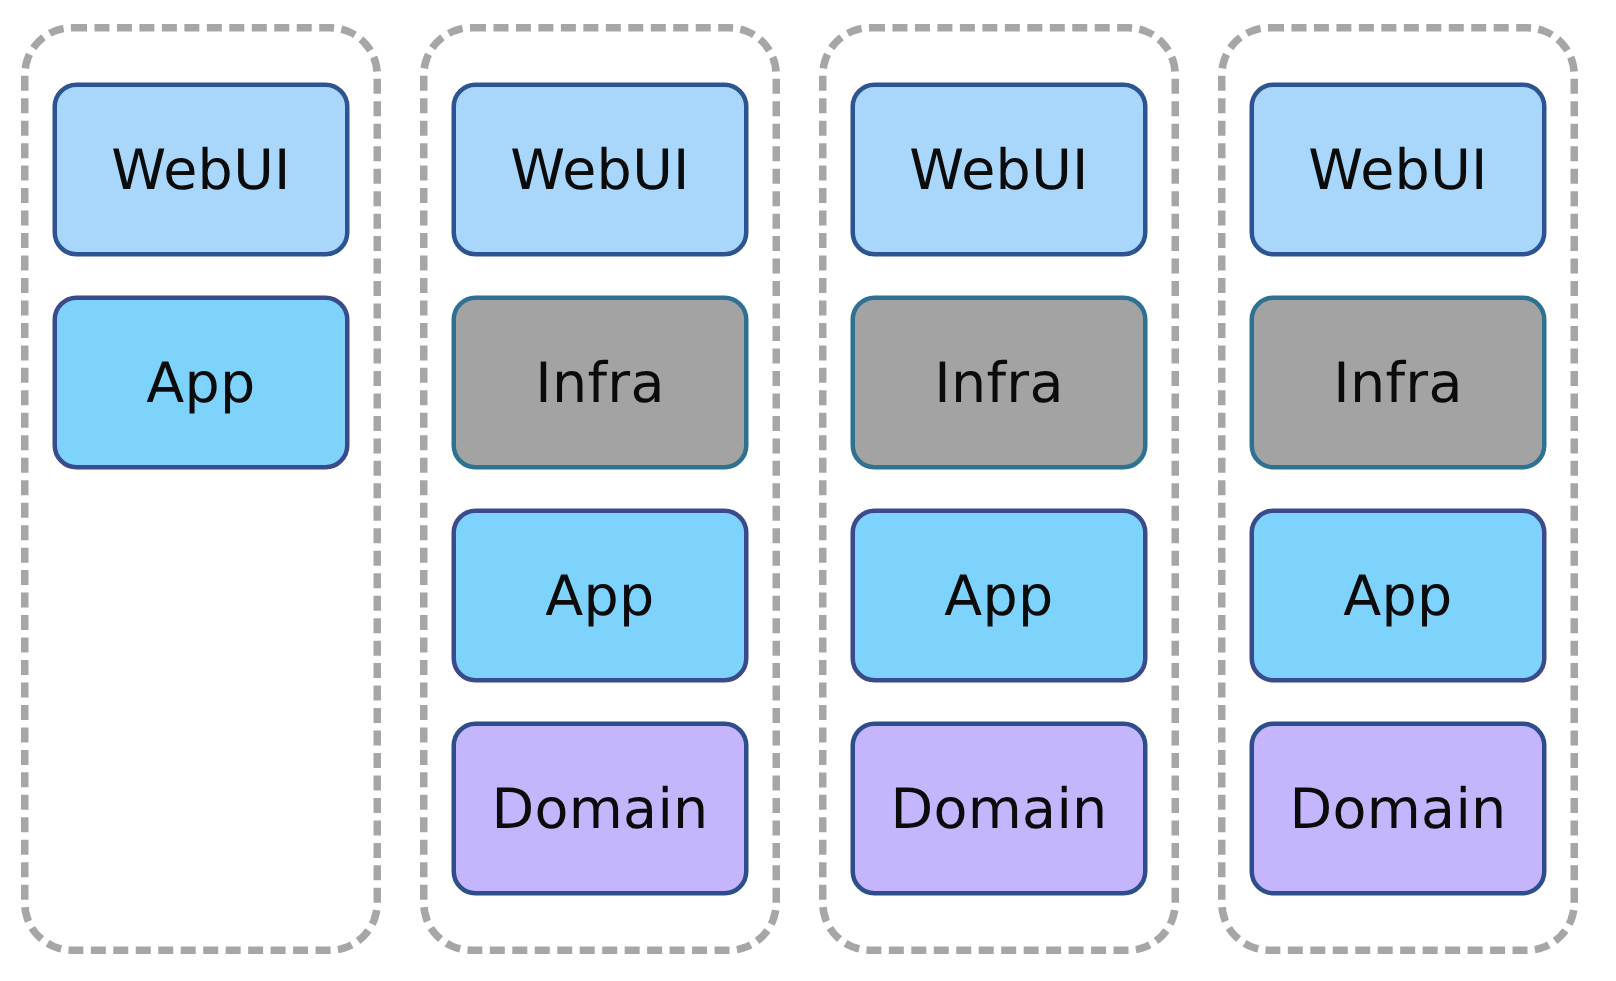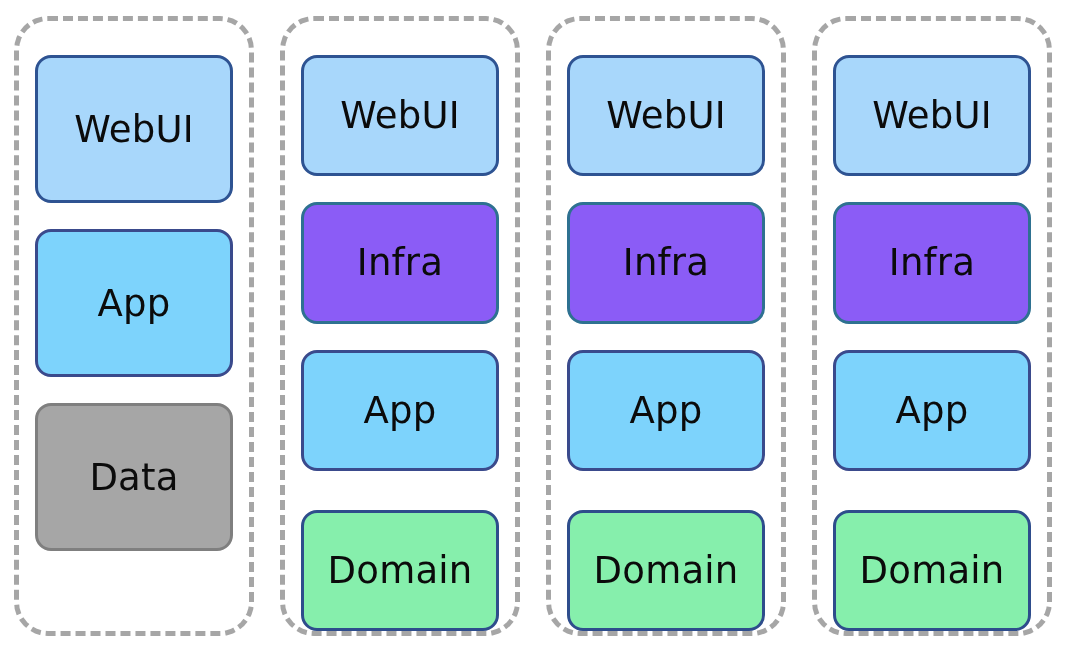--- a/index.html
+++ b/index.html
@@ -42,57 +42,54 @@
     background: transparent;
   }
   .stack-group:last-child {
     margin-right: 0;
   }
 
   
   .layer {
     box-sizing: border-box;
     width: 198px;
-    height: 148px;
+    height: 116px;
     border-radius: 16px;
     border: 3px solid #2e5392;
     display: flex;
     align-items: center;
     justify-content: center;
     margin-bottom: 26px;
     font-size: 37px;
     line-height: 1;
     color: #0b0b0b;
     letter-spacing: 0.2px;
     white-space: nowrap;
   }
   .layer:last-child {
     margin-bottom: 0;
   }
 
   .layer.webui  { background: #a8d7fb; border-color: #2e5392; }
-  .layer.infra  { background: #8b5cf6; border-color: #2e7191; }
+  .layer.infra  { background: #a3a3a3; border-color: #2e7191; }
   .layer.app    { background: #7dd3fc; border-color: #3a4a8c; }
-  .layer.domain { background: #86efac; border-color: #2e4d8c; margin-top: 13px; }
+  .layer.domain { background: #c4b5fd; border-color: #2e4d8c; }
   .layer.data   { background: #a6a6a6; border-color: #7f7f7f; }
 </style>
 </head>
 <body>
 
 <div id="diagram">
 
   <div class="stack-group">
     <div class="layer webui">
       <span>WebUI</span>
     </div>
     <div class="layer app">
       <span>App</span>
-    </div>
-    <div class="layer data">
-      <span>Data</span>
     </div>
   </div>
 
   <div class="stack-group">
     <div class="layer webui">
       <span>WebUI</span>
     </div>
     <div class="layer infra">
       <span>Infra</span>
     </div>

